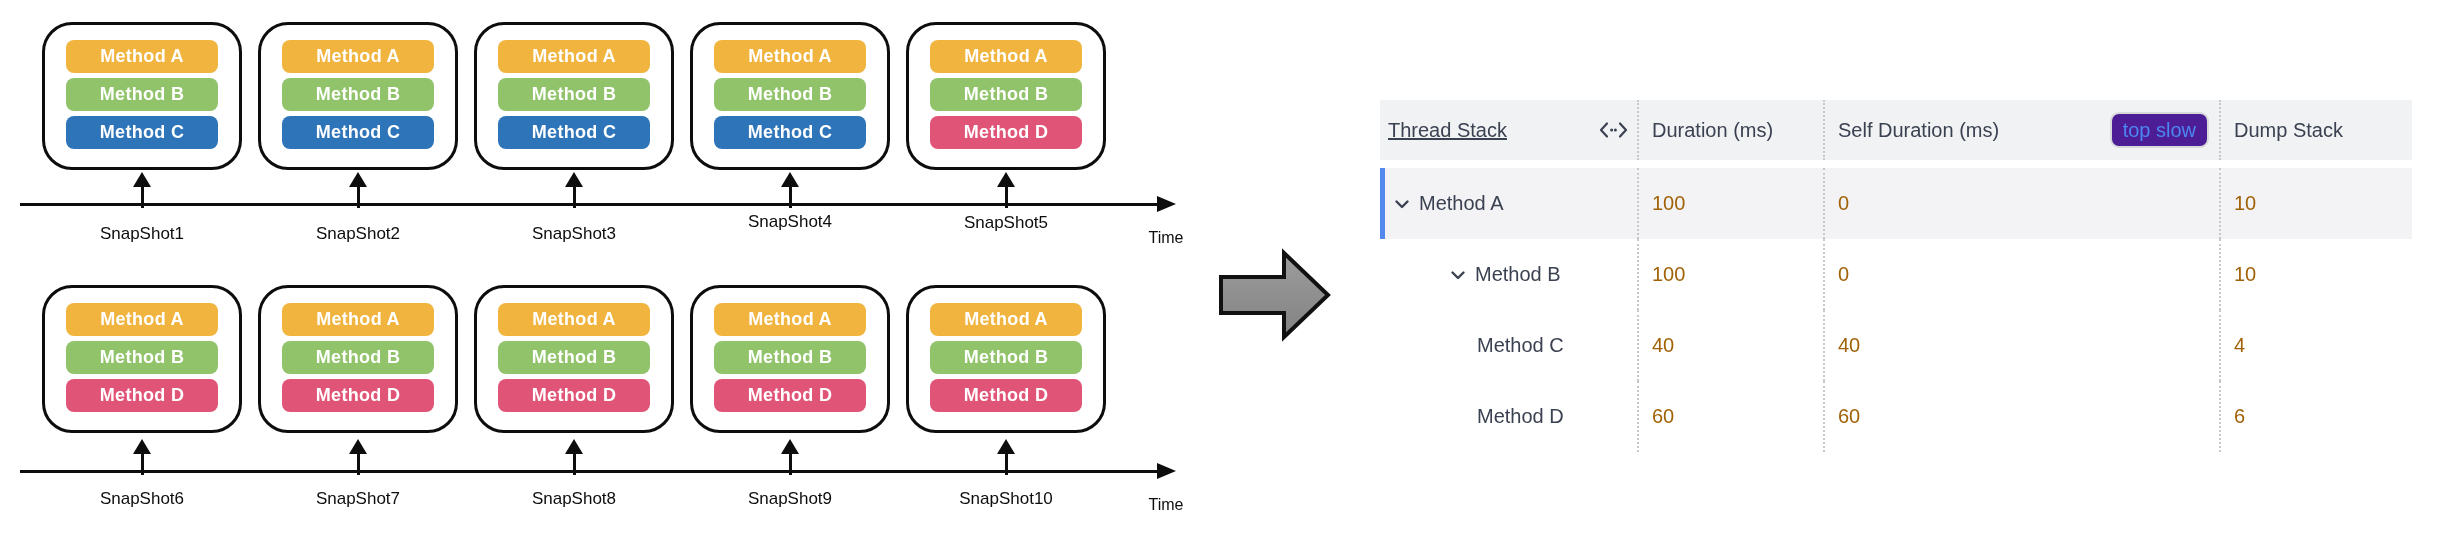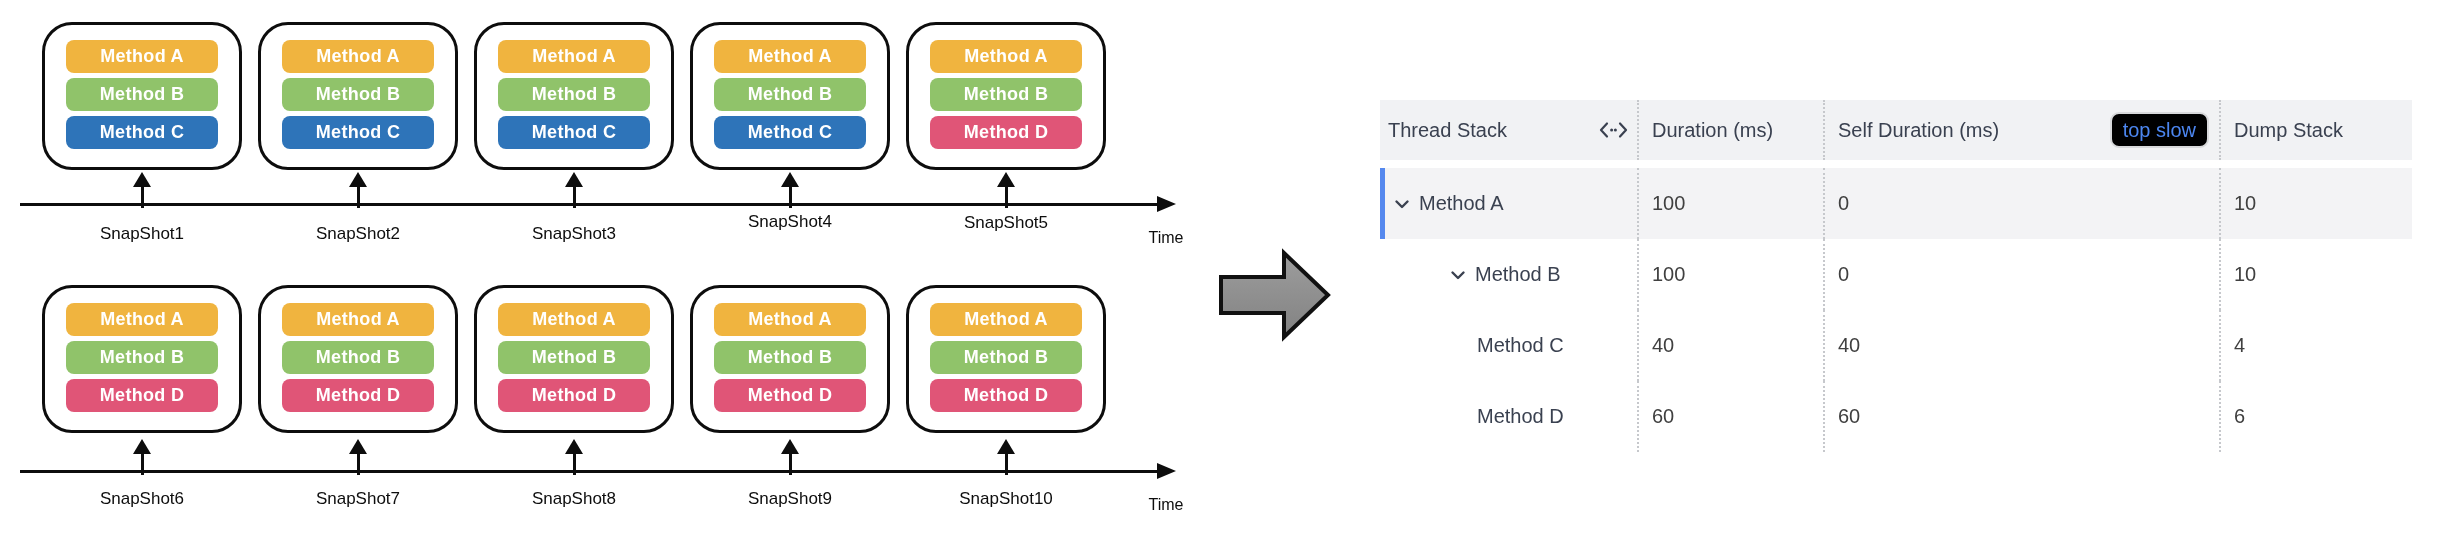--- a/index.html
+++ b/index.html
@@ -24,34 +24,34 @@
   
   .ptable{position:absolute;left:1380px;top:100px;width:1032px;font-size:20px;color:#3a4150;}
   .thead{display:flex;height:60px;background:#f1f2f4;align-items:stretch;}
   .cell{display:flex;align-items:center;box-sizing:border-box;}
   .c1{width:259px;}
   .c2{width:186px;padding-left:13px;text-align:center;}
   .c3{width:396px;padding-left:13px;}
   .c4{width:191px;padding-left:13px;}
   .thead .c1,.thead .c2,.thead .c3,
   .trow .c1,.trow .c2,.trow .c3{border-right:2px dotted #c6c8cc;}
-  .thead .c1{padding-left:8px;}
+  .thead .c1{padding-left:8px;text-decoration:underline;}
   .resize-icon{margin-left:auto;margin-right:8px;}
   .topslow-btn{margin-left:auto;margin-right:10px;padding:3px 11px;border:2px solid #d8d9db;
-               border-radius:9px;background:#000000;font-size:20px;line-height:26px;cursor:pointer;
+               border-radius:9px;background:#4c1d95;font-size:20px;line-height:26px;cursor:pointer;
                font-family:"Liberation Sans",sans-serif;}
   .tbody{margin-top:8px;}
   .trow{display:flex;height:71px;background:#fff;position:relative;}
   .trow.selected{background:#f3f3f5;}
   .accent-bar{position:absolute;left:0;top:0;bottom:0;width:5px;}
   .name-wrap{display:flex;align-items:center;gap:7px;}
   .lvl0{padding-left:12px;}
   .lvl1{padding-left:68px;}
   .lvl2{padding-left:97px;}
-  .num{color:#404040;}
+  .num{color:#a16207;}
 </style>
 </head>
 <body>
 
 <div class="canvas">
 
   <section>
     <div class="sbox" style="left:42px;top:22px">
       <div class="chip" style="background-color: rgb(240, 180, 63);">Method A</div>
       <div class="chip" style="background-color: rgb(144, 195, 106);">Method B</div>

